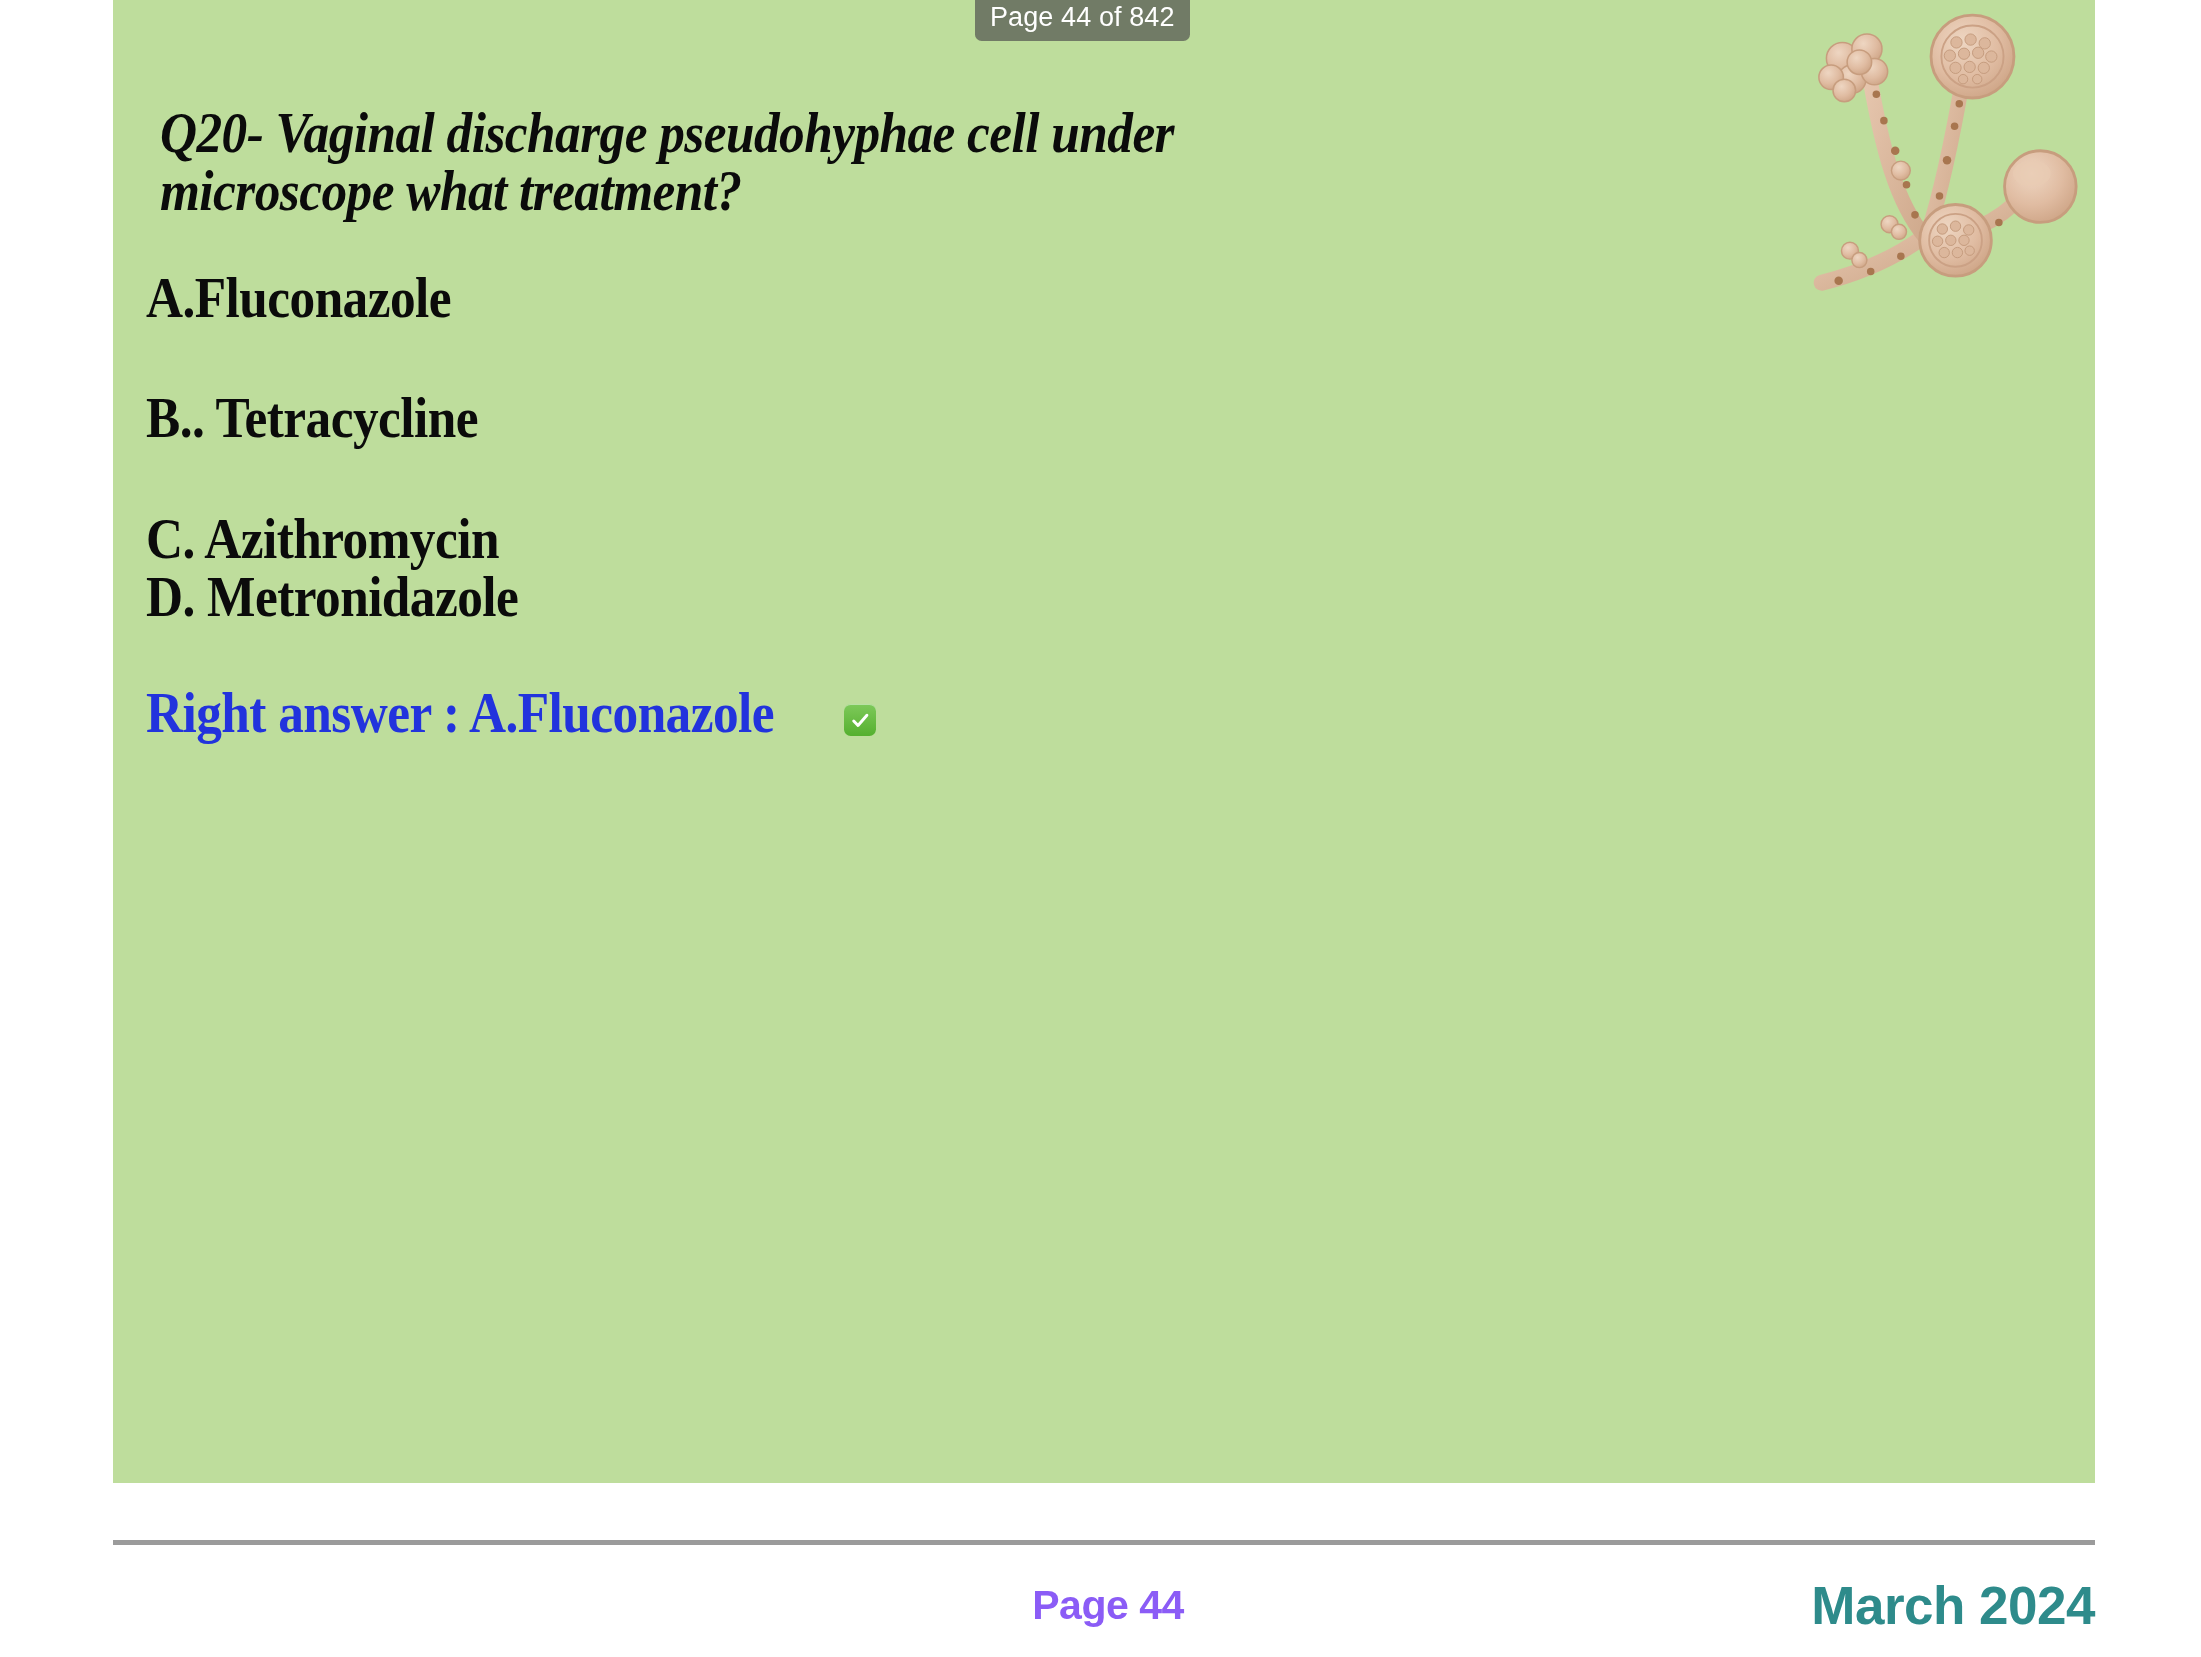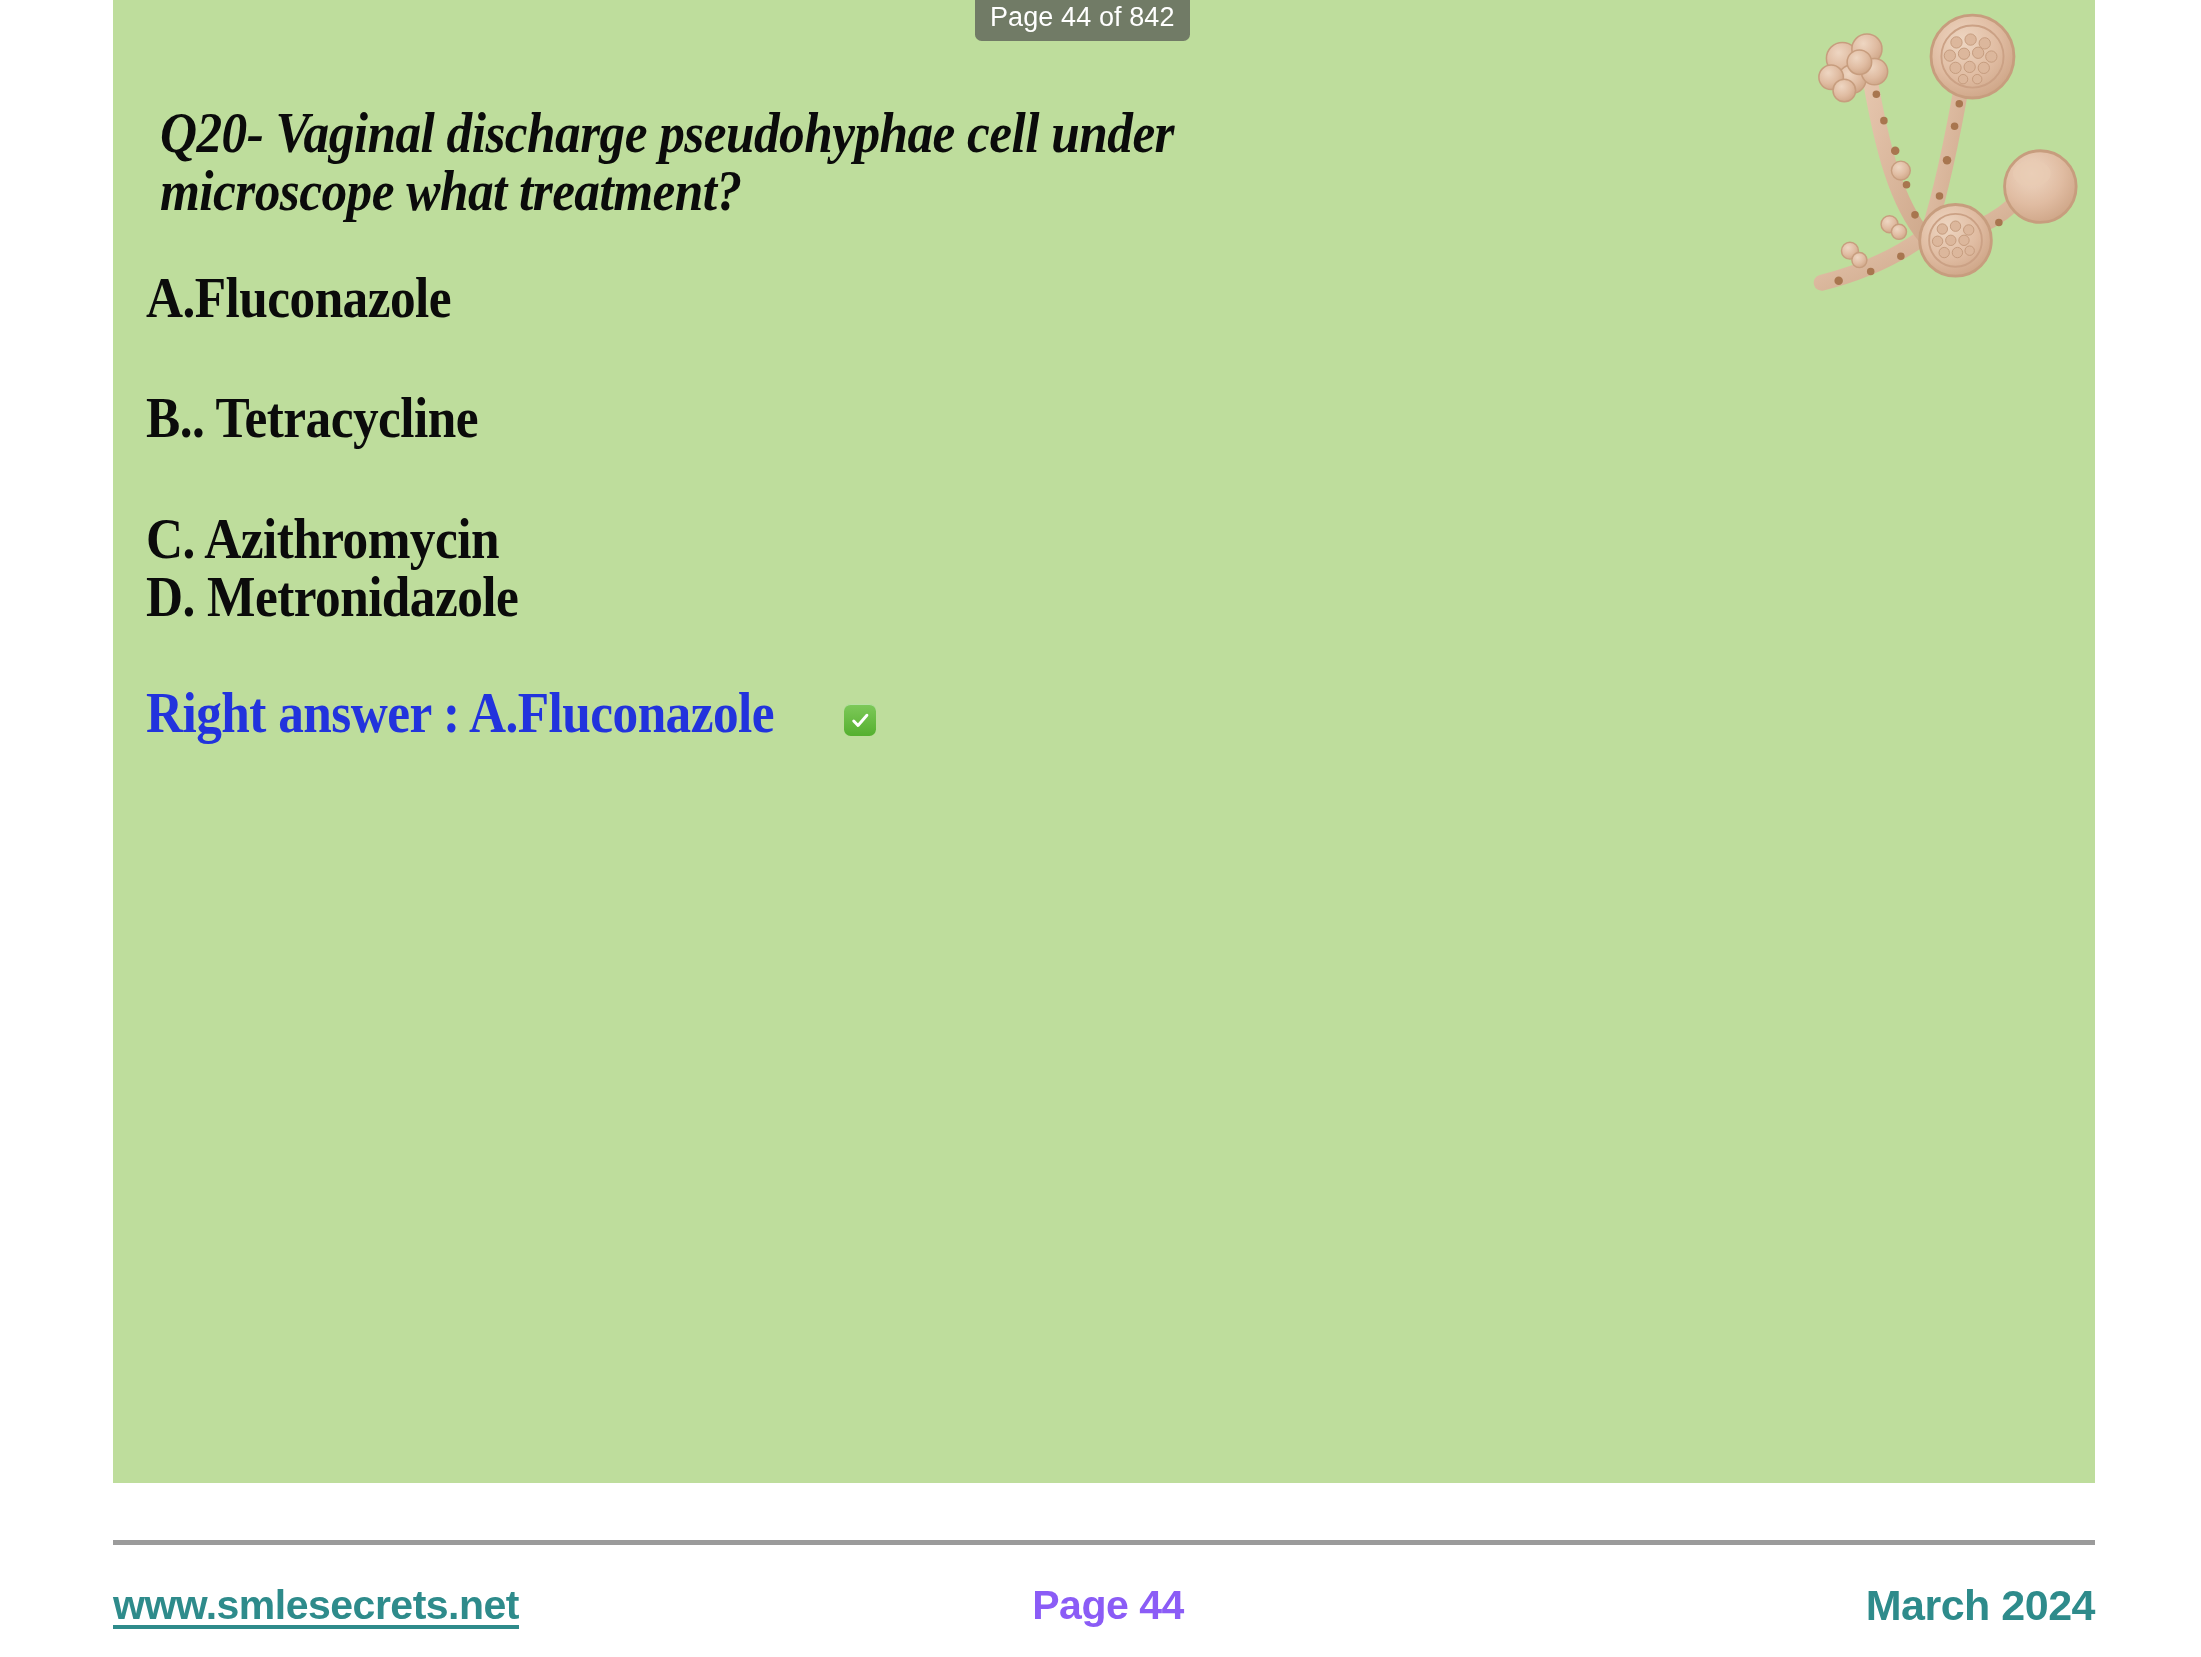--- a/index.html
+++ b/index.html
@@ -158,21 +158,21 @@
     left: 8px;
     right: 0;
     text-align: center;
     font-size: 41px;
     font-weight: bold;
     color: #8b5cf6;
     letter-spacing: -0.5px;
   }
   #footer-date {
     margin-left: auto;
-    font-size: 43px;
+    font-size: 53px;
     font-weight: bold;
     color: #2e8b8b;
     letter-spacing: -0.5px;
     flex: none;
     position: relative;
     z-index: 2;
   }
 </style>
 </head>
 <body>
@@ -298,17 +298,16 @@
         </svg>
       </span>
     </div>
 
   </div>
 </div>
 
 <div id="footer-rule"></div>
 
 <div id="footer">
-  <a id="footer-site" href="#">www.smlesecrets.net</a>
   <span id="footer-page">Page 44</span>
   <span id="footer-date">March 2024</span>
 </div>
 
 
 </body></html>

